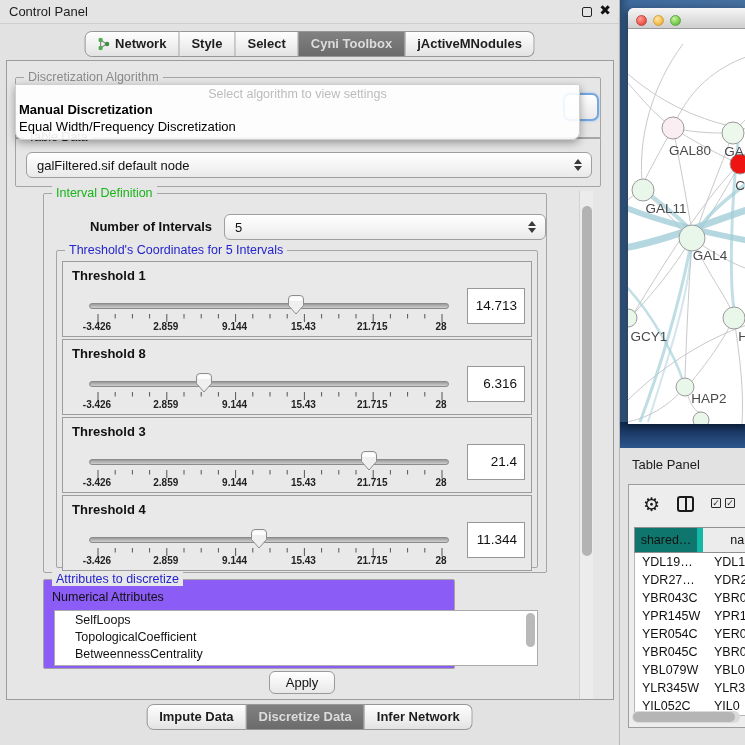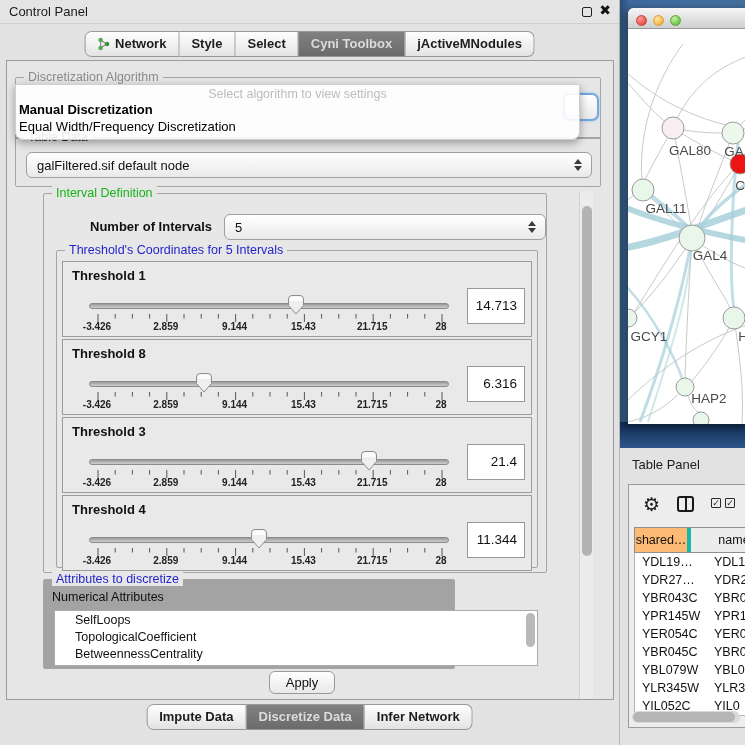--- a/index.html
+++ b/index.html
@@ -95,21 +95,21 @@
   .tablepanel-title span { position:absolute; left:12px; top:9px; font-size:13px; color:#1c1c1c; }
   .tp-inner { position:absolute; left:8px; top:484px; width:117px; height:244px; background:#ededed; border:1px solid #9c9c9c; border-right:none; overflow:hidden; }
   .tp-toolbar { position:absolute; left:0; top:0; width:100%; height:42px; }
   .gear-ic { position:absolute; left:14px; top:8px; font-size:19px; color:#1a1a1a; cursor:pointer; }
   .col-ic { position:absolute; left:48px; top:11px; width:17px; height:16px; border:2px solid #1a1a1a; border-radius:3px; cursor:pointer; }
   .col-ic:after { content:""; position:absolute; left:5.5px; top:0; width:2px; height:12px; background:#1a1a1a; }
   .cb-ic { position:absolute; top:13px; width:10px; height:10px; border:1.5px solid #2a2a2a; border-radius:1px; font-size:9px; line-height:8px; text-align:center; color:#2a2a2a; cursor:pointer; }
   .tp-table { position:absolute; left:5px; top:42px; width:160px; }
   .tp-hrow { display:flex; height:26px; border:1px solid #8f8f8f; background:#ececec; }
   .tp-hcell { font-size:12.5px; color:#111; text-align:center; line-height:24px; cursor:pointer; }
-  .tp-hcell.c1 { width:56px; background:#fdba74; border-right:4px solid #14b8a6; }
+  .tp-hcell.c1 { width:68px; background:#0f766e; border-right:6px solid #14b8a6; }
   .tp-hcell.c2 { width:86px; }
   .tp-body { background:#fff; border:1px solid #b5b5b5; border-top:none; }
   .tp-row { display:flex; height:18px; cursor:pointer; }
   .tp-cell { font-size:12.5px; color:#111; line-height:18px; white-space:nowrap; }
   .tp-cell.c1 { width:72px; padding-left:7px; }
   .tp-cell.c2 { width:86px; padding-left:7px; }
   .tp-hscroll { position:absolute; left:3px; top:226px; width:108px; height:12px; background:#dadada; border-radius:6px; }
   .tp-hscroll i { position:absolute; left:1px; top:1px; width:102px; height:10px; background:#b5b5b5; border-radius:5px; display:block; cursor:grab; }
 
   .net-label { font-size:13.5px; fill:#4a4a4a; font-family:"Liberation Sans","DejaVu Sans",sans-serif; }
@@ -338,21 +338,21 @@
               <svg width="16" height="20" class="th-thumb" style="left: 187.678px;">
                 <path d="M4,0.5 H12 Q15.5,0.5 15.5,4 V10.5 L8,19 L0.5,10.5 V4 Q0.5,0.5 4,0.5 Z" fill="#efefef" stroke="#8d8d8d"></path>
                 <path d="M4,1.5 H12 Q14.5,1.5 14.5,4 V6 H1.5 V4 Q1.5,1.5 4,1.5 Z" fill="#ffffff" opacity="0.8"></path>
               </svg>
               <div class="th-value">11.344</div>
             </div>
           </div>
       </div>
     </div>
 
-    <div class="group" style="left:36px;top:518px;width:412px;height:90px;background:#a3a3a3;">
+    <div class="group" style="left:36px;top:518px;width:412px;height:90px;background:#8b5cf6;">
       <span class="group-title gt-blue" style="background:#e7e7e7;">Attributes to discretize</span>
       <span class="attr-header">Numerical Attributes</span>
       <div class="attr-list">
         <div id="attr-items">
             <div class="attr-item">SelfLoops</div>
             <div class="attr-item">TopologicalCoefficient</div>
             <div class="attr-item">BetweennessCentrality</div>
           </div>
         <span class="attr-scroll"></span>
       </div>

